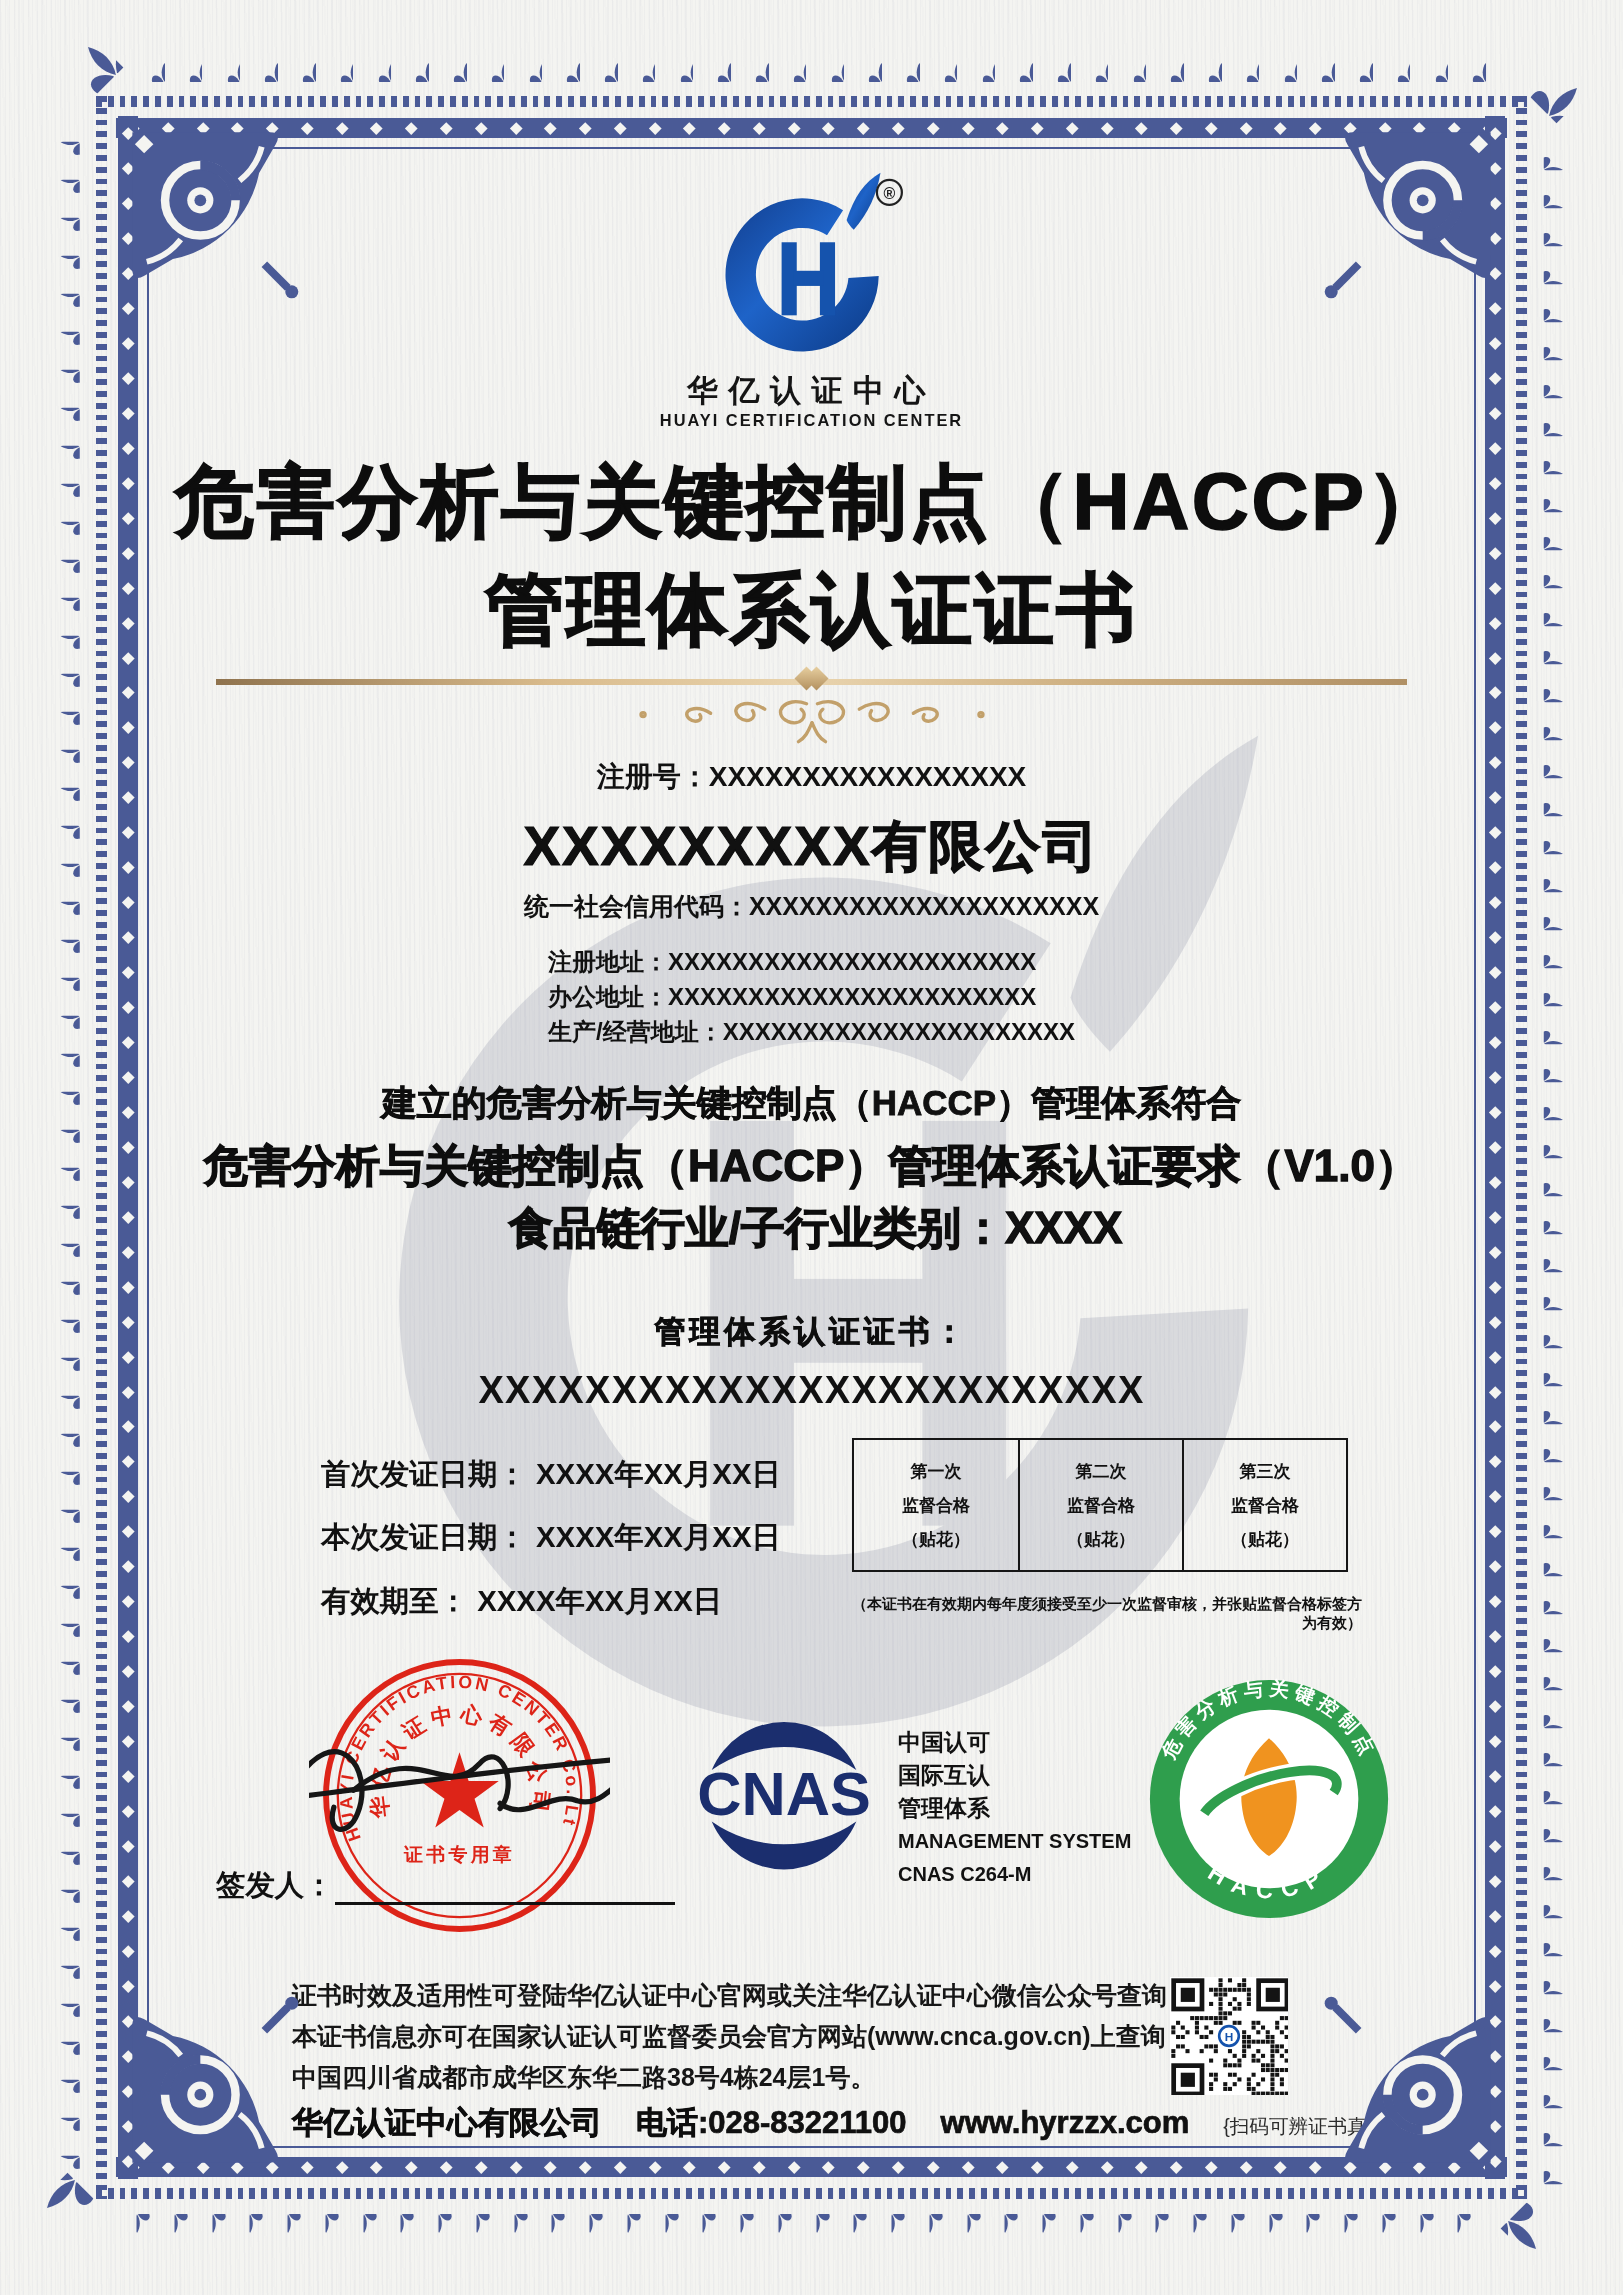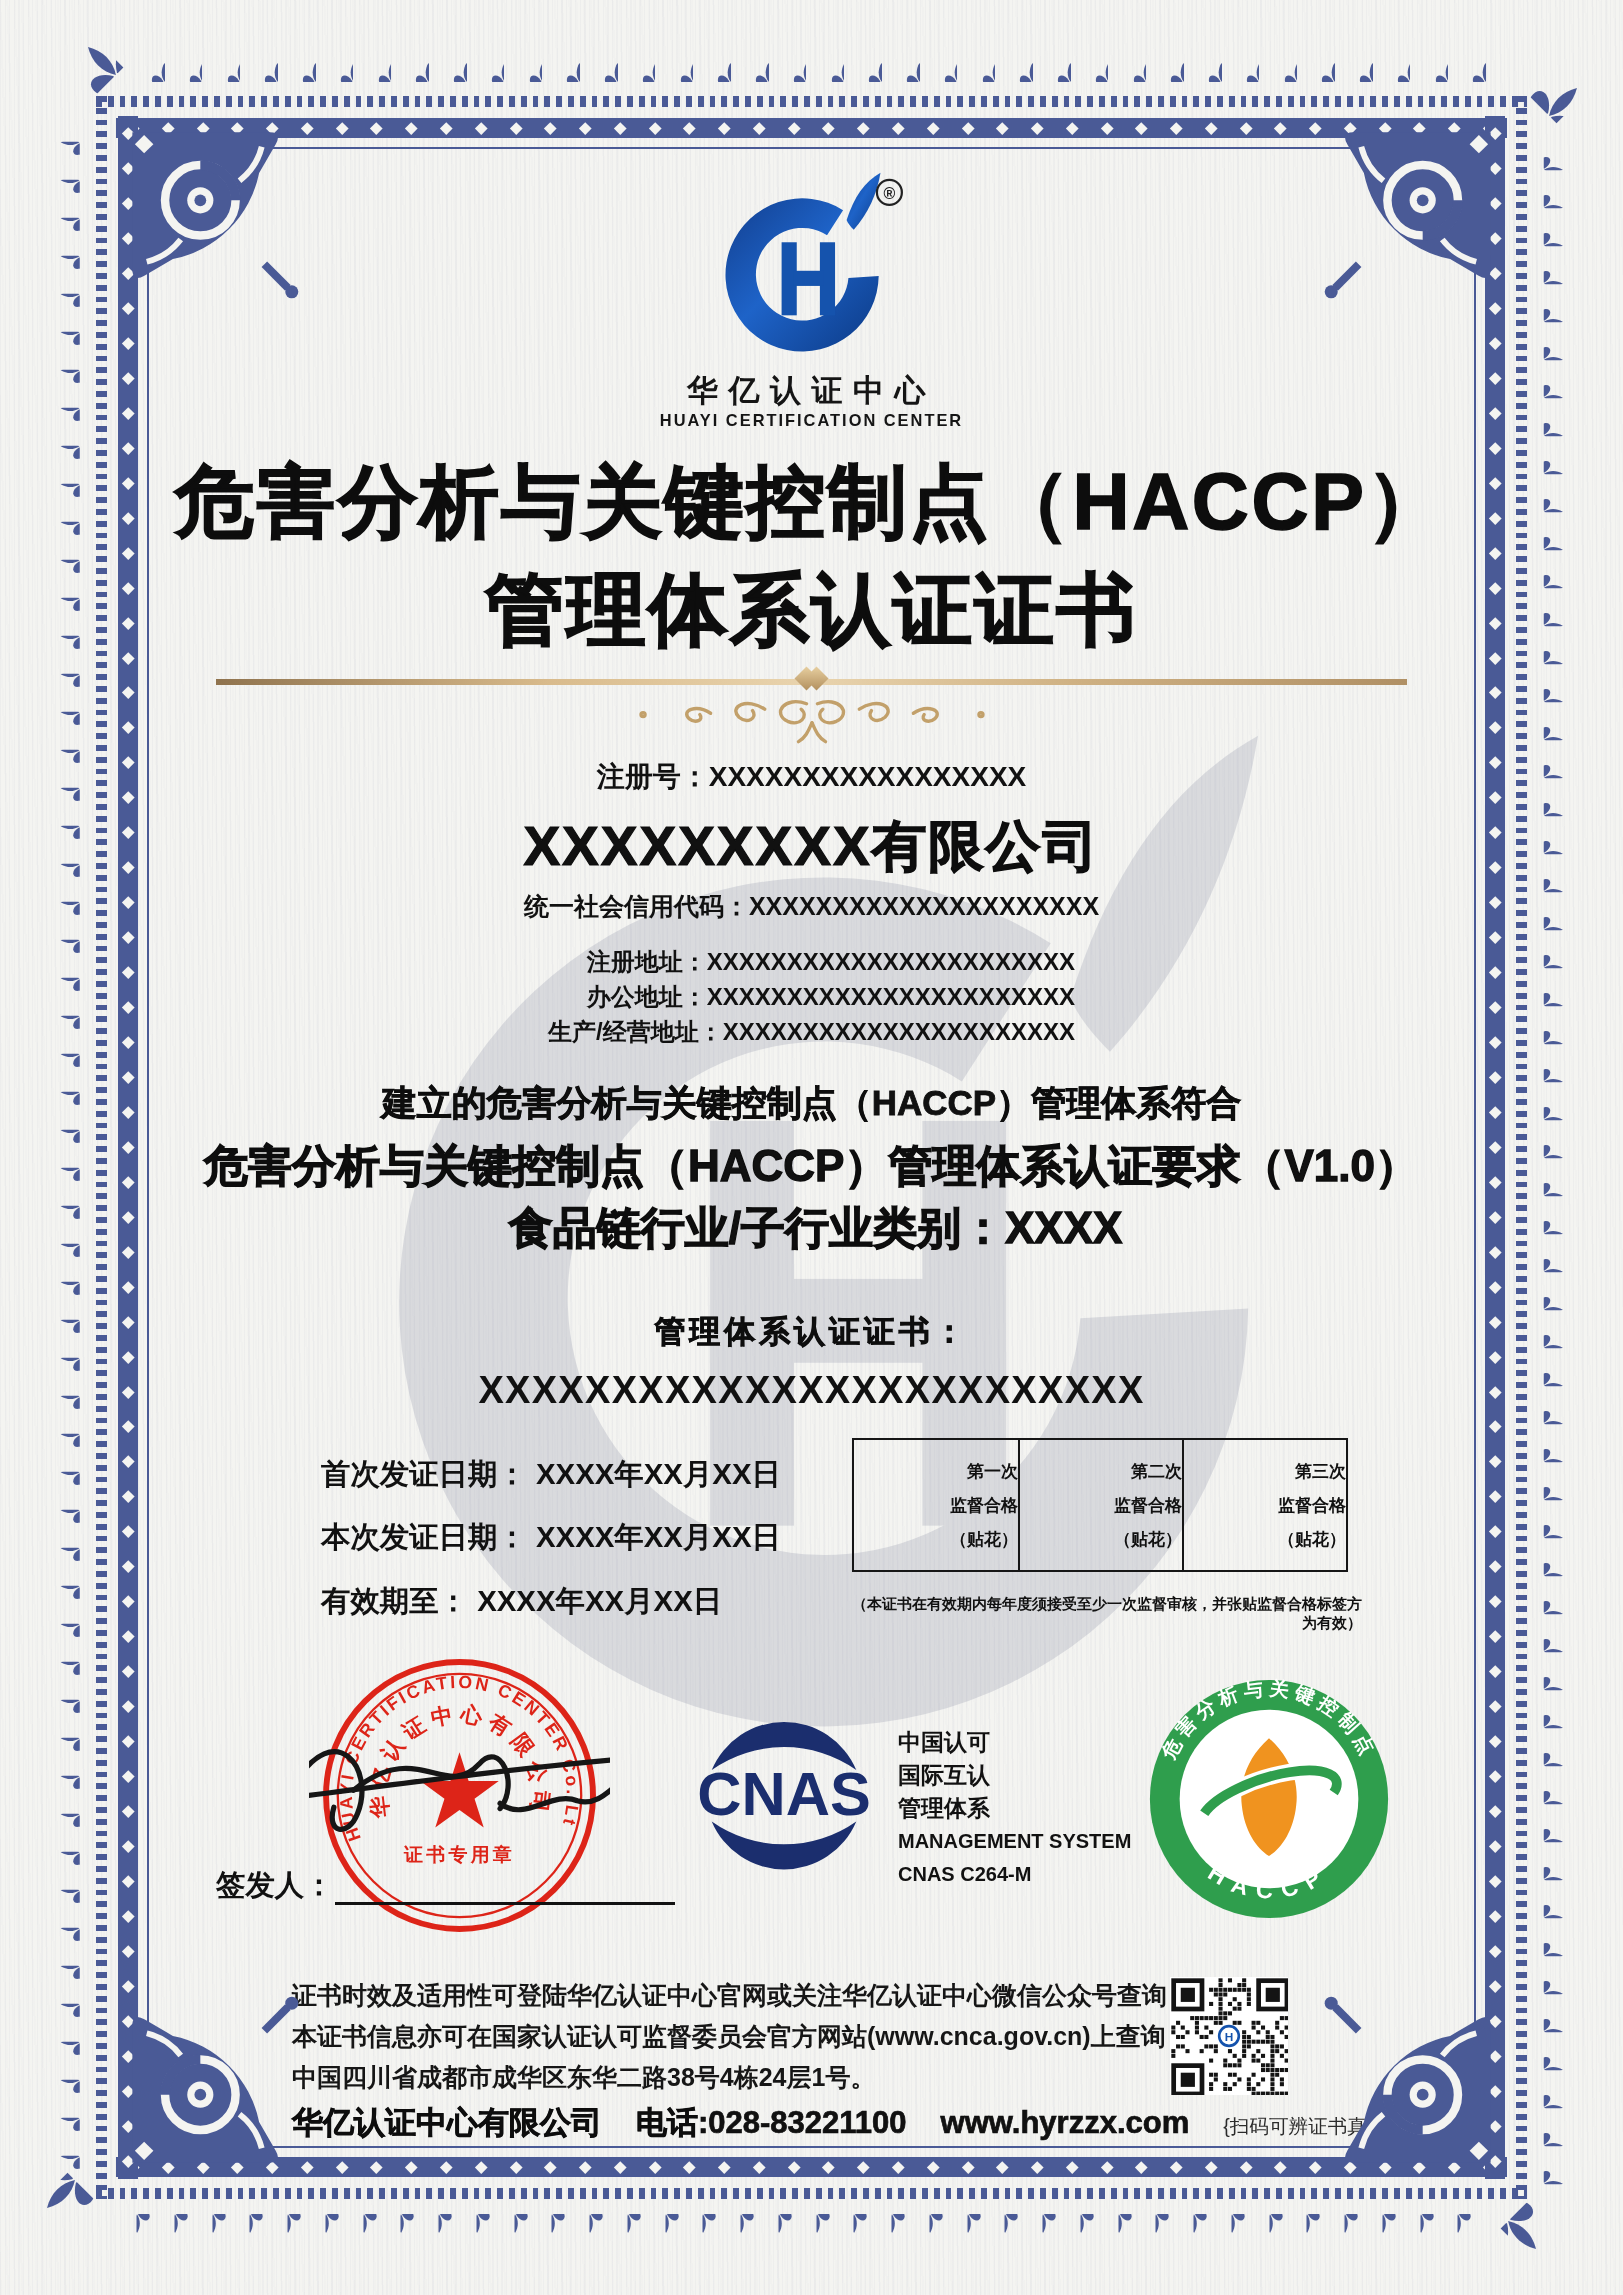--- a/index.html
+++ b/index.html
@@ -74,38 +74,38 @@
   .gold-diamonds span{display:inline-block;width:17px;height:17px;margin:0 -3.3px;
     background:linear-gradient(135deg,#e7cf a0,#b28f5e);background:linear-gradient(135deg,#e7cfa0,#b28f5e);transform:rotate(45deg);}
   .flourish{position:absolute;left:50%;transform:translateX(-50%);top:692px;width:419px;height:56px;}
 
   
   .reg-line{position:absolute;left:0;right:0;top:758px;text-align:center;font-size:28px;font-weight:800;}
   .company-name{position:absolute;left:0;right:0;top:810px;text-align:center;
                 font-size:55px;font-weight:900;letter-spacing:2px;-webkit-text-stroke:1.2px #0d0d0d;}
   .credit-line{position:absolute;left:0;right:0;top:890px;text-align:center;font-size:25px;font-weight:800;}
   .addr-block{position:absolute;top:944px;left:50%;transform:translateX(-50%);
-              font-size:24px;font-weight:800;line-height:35px;white-space:nowrap;text-align:right;}
+              font-size:24px;font-weight:800;line-height:35px;white-space:nowrap;text-align:left;}
   .stmt-intro{position:absolute;left:0;right:0;top:1080px;text-align:center;font-size:35px;font-weight:800;
               -webkit-text-stroke:0.8px #0d0d0d;}
   .stmt-standard{position:absolute;left:0;right:0;top:1137px;text-align:center;font-size:44px;font-weight:900;
               -webkit-text-stroke:1.3px #0d0d0d;}
   .stmt-category{position:absolute;left:0;right:0;top:1199px;text-align:center;font-size:44px;font-weight:900;padding-left:8px;
               -webkit-text-stroke:1.3px #0d0d0d;}
   .scope-head{position:absolute;left:0;right:0;top:1311px;text-align:center;font-size:31px;font-weight:800;
               letter-spacing:3.9px;-webkit-text-stroke:0.8px #0d0d0d;}
   .scope-value{position:absolute;left:0;right:0;top:1369px;text-align:center;font-size:38px;font-weight:800;letter-spacing:1.3px;}
 
   .date-line{position:absolute;left:321px;font-size:29.4px;font-weight:800;white-space:nowrap;}
   .date-line .v{margin-left:9.2px;}
   .date-1{top:1455px;} .date-2{top:1518px;} .date-3{top:1582px;}
 
   .sup-table{position:absolute;left:852px;top:1438px;width:492px;height:130px;
              display:grid;grid-template-columns:1fr 1fr 1fr;border:2.6px solid #161616;background:rgba(255,255,255,0.0);}
-  .sup-cell{border-left:2px solid #161616;display:flex;flex-direction:column;justify-content:center;align-items:flex-end;gap:11px;}
+  .sup-cell{border-left:2px solid #161616;display:flex;flex-direction:column;justify-content:center;align-items:center;gap:11px;}
   .sup-cell:first-child{border-left:none;}
   .sup-cell div{font-size:17px;font-weight:800;}
   .sup-note{position:absolute;left:852px;top:1595px;width:510px;text-align:right;font-size:15px;font-weight:800;}
 
   
   .stamp{position:absolute;left:309px;top:1645px;width:301px;height:301px;}
   .signer-label{position:absolute;left:216px;top:1866px;font-size:29.4px;font-weight:800;}
   .signer-line{position:absolute;left:335px;top:1902px;width:340px;height:3.3px;background:#121212;}
 
   .cnas-logo{position:absolute;left:686px;top:1712px;width:196px;height:165px;}

